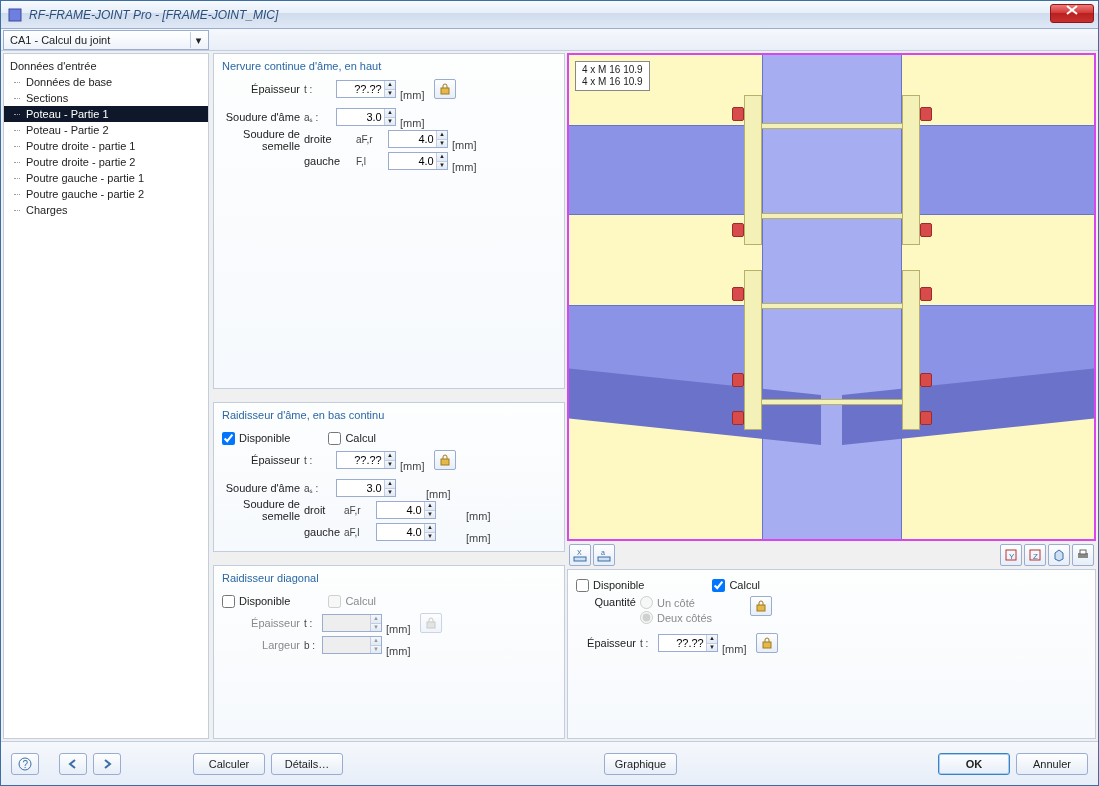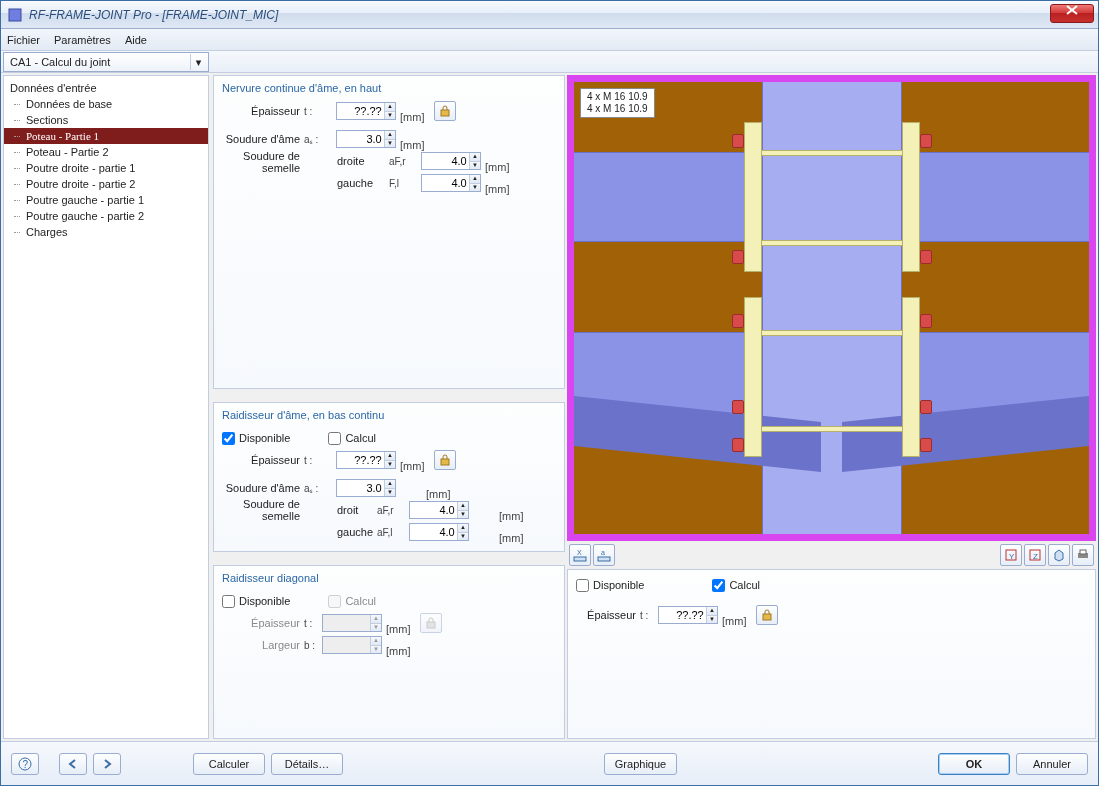--- a/index.html
+++ b/index.html
@@ -83,21 +83,21 @@
   .tree .root { padding: 2px 6px; font-weight: normal; }
   .tree .item {
     padding: 2px 4px 2px 22px; cursor: default;
     position: relative;
   }
   .tree .item::before {
     content: ""; position: absolute; left: 10px; top: 50%;
     width: 6px; border-top: 1px dotted #999;
   }
   .tree .item.sel {
-    background: #7f1d1d; color: #fff; font-family: Liberation Serif, serif;
+    background: #0f172a; color: #fff;
   }
   
   .right {
     flex: 1; display: flex; flex-direction: column; gap: 2px;
     padding: 2px;
   }
   .right-top { flex: 1; display: flex; gap: 2px; overflow: hidden; }
   .formcol {
     width: 352px; display: flex; flex-direction: column; gap: 13px;
     overflow: hidden;
@@ -108,21 +108,21 @@
     padding: 4px 8px 8px 8px;
   }
   .group.flex1 { flex: 1; }
   .group-title {
     color: #2b67a5; font-size: 11px; margin: 2px 0 6px 0;
   }
   .row {
     display: flex; align-items: center; gap: 4px; height: 22px;
   }
   .lbl { width: 78px; text-align: right; }
-  .lbl2 { width: 48px; margin-left: 33px; }
+  .lbl2 { width: 48px; }
   .sym { width: 28px; color: #444; font-size: 10px; }
   .spin {
     width: 60px; height: 18px;
     border: 1px solid #9aaccf; background: #fff;
     display: flex; align-items: stretch;
   }
   .spin.disabled { background: #eee; color: #999; }
   .spin input {
     border: none; width: 100%; text-align: right;
     padding: 0 2px; font-size: 11px; background: transparent;
@@ -147,21 +147,21 @@
   }
   .chk { display: flex; align-items: center; gap: 4px; }
   input[type=checkbox]{ margin:0; }
   input[type=radio]{ margin:0; }
   .disabled-text { color: #8a8a8a; }
   
   .previewcol {
     flex: 1; display: flex; flex-direction: column; gap: 2px;
   }
   .preview {
-    flex: 1; border: 7px solid #d946ef; background: #a16207;
+    flex: 1; border: 2px solid #d946ef; background: #fef9c3;
     position: relative; overflow: hidden;
   }
   .preview-labelbox {
     position: absolute; top: 6px; left: 6px;
     border: 1px solid #888; background: #fff;
     padding: 2px 6px; font-size: 10px; line-height: 12px;
   }
   .toolbar-under {
     height: 24px; display: flex; align-items: center; justify-content: space-between;
     padding: 0 2px;
@@ -217,25 +217,20 @@
     </span>
     <span class="title">RF-FRAME-JOINT Pro - [FRAME-JOINT_MIC]</span>
     <div class="btn-close">
       <svg width="12" height="10" style="margin:0 auto">
           <line x1="1" y1="1" x2="11" y2="9" stroke="#fff" stroke-width="2"></line>
           <line x1="11" y1="1" x2="1" y2="9" stroke="#fff" stroke-width="2"></line>
         </svg>
     </div>
   </div>
 
-  <div class="menubar">
-    <span>Fichier</span>
-    <span>Paramètres</span>
-    <span>Aide</span>
-  </div>
 
   <div class="toprow">
     <div class="combo">
       <span>CA1 - Calcul du joint</span>
       <span class="arrow">▾</span>
     </div>
   </div>
 
   <div class="main">
 
@@ -521,20 +516,40 @@
             <div class="row">
               <label class="chk">
                 <input type="checkbox" style="">
                 <span>Disponible</span>
               </label>
               <span style="width:60px"></span>
               <label class="chk">
                 <input type="checkbox" checked="" style="">
                 <span>Calcul</span>
               </label>
+            </div>
+            <div class="row" style="height:auto; align-items:flex-start;">
+              <span class="lbl" style="width:60px">Quantité</span>
+              <div style="display:flex;flex-direction:column;gap:2px" class="disabled-text">
+                <label class="chk">
+                    <input type="radio" name="qty" disabled="" style="">
+                    <span>Un côté</span>
+                  </label>
+                <label class="chk">
+                    <input type="radio" name="qty" checked="" disabled="" style="">
+                    <span>Deux côtés</span>
+                  </label>
+              </div>
+              <span style="width:30px"></span>
+              <div class="lockbtn">
+                <svg width="12" height="12">
+                    <rect x="2" y="5" width="8" height="6" fill="#e4b94a" stroke="#a07a20"></rect>
+                    <path d="M4 5 V3 a2 2 0 0 1 4 0 V5" fill="none" stroke="#a07a20"></path>
+                  </svg>
+              </div>
             </div>
             <div style="height:8px"></div>
             <div class="row">
               <span class="lbl" style="width:60px">Épaisseur</span>
               <span class="sym" style="width:14px">t :</span>
               <div class="spin">
                 <input value="??.??" style="">
                 <div class="ud">
                     <div>▲</div>
                     <div>▼</div>

